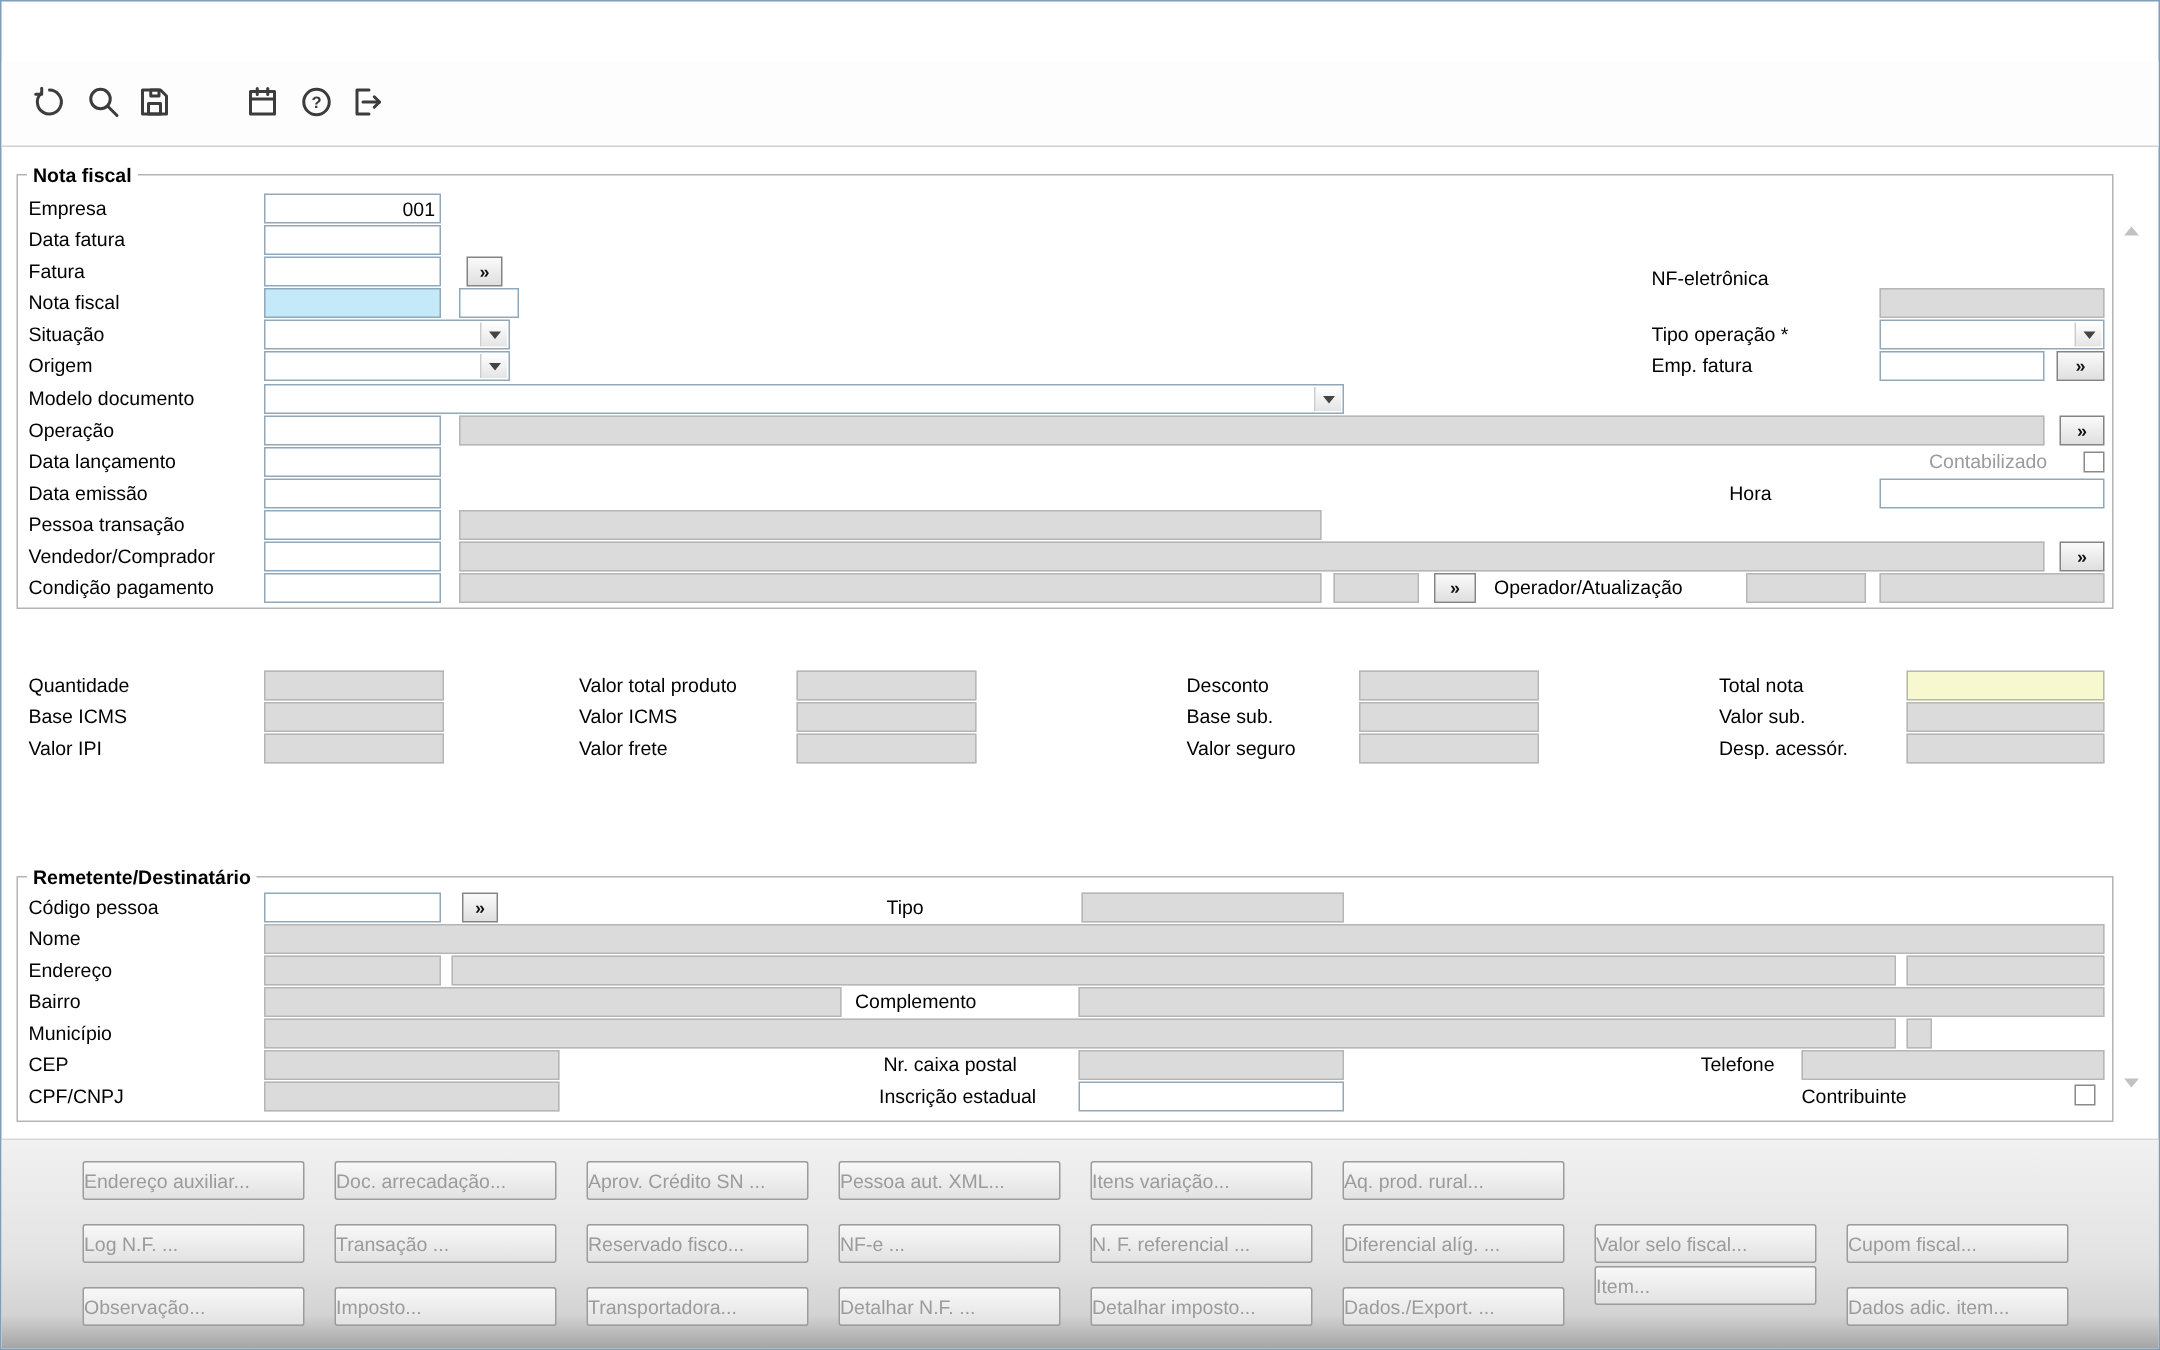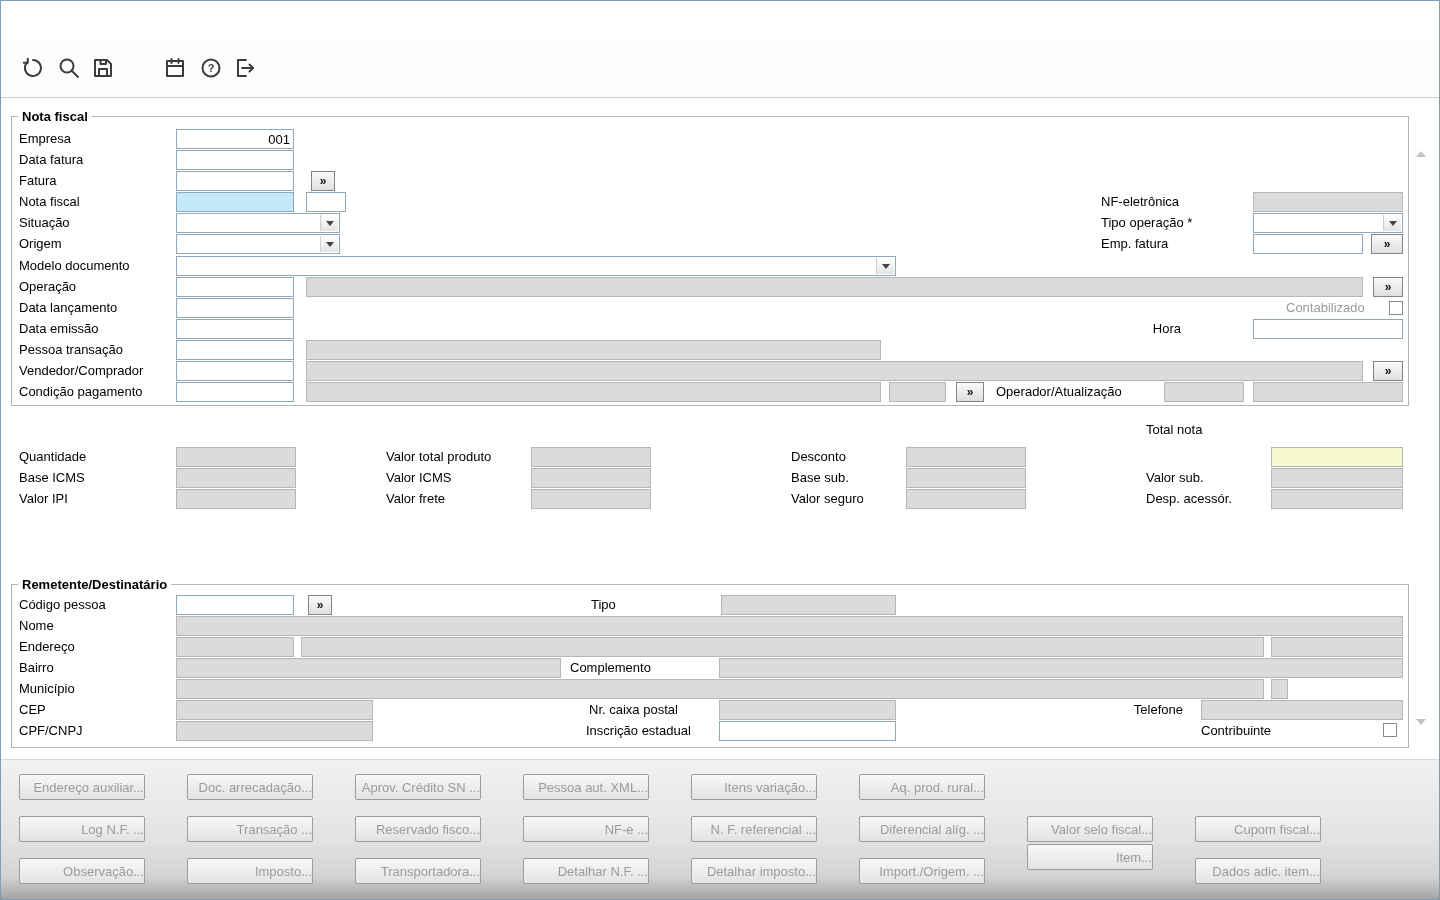--- a/index.html
+++ b/index.html
@@ -38,22 +38,22 @@
   .tri-d{width:0;height:0;border-left:4px solid transparent;border-right:4px solid transparent;border-top:5px solid #444;}
   .lookup{position:absolute;height:20px;box-sizing:border-box;border:1px solid #848484;background:linear-gradient(#fafafa,#dfdfdf);font-size:12px;font-weight:bold;color:#111;text-align:center;line-height:17px;padding:0;font-family:inherit;}
   .chk{position:absolute;width:14px;height:14px;box-sizing:border-box;border:1px solid #8a8a8a;background:#fff;}
   .sarrow{position:absolute;left:1415px;}
   .tri-up{width:0;height:0;border-left:5px solid transparent;border-right:5px solid transparent;border-bottom:6px solid #c2c2c2;}
   .tri-dn{width:0;height:0;border-left:5px solid transparent;border-right:5px solid transparent;border-top:6px solid #c2c2c2;}
 
   
   .bottom{position:absolute;left:0;top:758px;width:1440px;height:142px;
     background:linear-gradient(#f1f1f1,#e3e3e3 55%,#d3d3d3 82%,#9e9e9e);border-top:1px solid #d8d8d8;}
-  .abtn{position:absolute;width:126px;height:26px;box-sizing:border-box;border:1px solid #9c9c9c;border-radius:2px;
-    background:linear-gradient(#f8f8f8,#e2e2e2);font-family:inherit;font-size:13px;color:#9b9b9b;text-align:right;padding:0;white-space:nowrap;overflow:hidden;}
+  .abtn{position:absolute;width:148px;height:26px;box-sizing:border-box;border:1px solid #9c9c9c;border-radius:2px;
+    background:linear-gradient(#f8f8f8,#e2e2e2);font-family:inherit;font-size:13px;color:#9b9b9b;text-align:left;padding:0;white-space:nowrap;overflow:hidden;margin-left:36px;}
 </style>
 </head>
 <body>
 
 <div id="app">
 
 
   <div class="toolbar">
     <button class="tbtn" style="left:14px">
       <svg class="icon" width="24" height="24" viewBox="0 0 24 24">
@@ -107,21 +107,21 @@
   <span class="lbl" style="left:18px;top:151px">Data fatura</span>
   <input class="inp" style="left: 175px; top: 149px; width: 118px;">
 
   <span class="lbl" style="left:18px;top:172px">Fatura</span>
   <input class="inp" style="left: 175px; top: 170px; width: 118px;">
   <button class="lookup" style="left:310px;top:170px;width:24px">»</button>
 
   <span class="lbl" style="left:18px;top:193px">Nota fiscal</span>
   <input class="inp hl" style="left: 175px; top: 191px; width: 118px;">
   <input class="inp" style="left: 305px; top: 191px; width: 40px;">
-  <span class="lbl" style="left:1100px;top:193px">NF-eletrônica</span>
+  <span class="lbl" style="left:1100px;top:177px">NF-eletrônica</span>
   <div class="ro" style="left:1252px;top:191px;width:150px"></div>
 
   <span class="lbl" style="left:18px;top:214px">Situação</span>
   <div class="dd" style="left:175px;top:212px;width:164px">
     <span class="arr">
         <span class="tri-d"></span>
       </span>
   </div>
   <span class="lbl" style="left:1100px;top:214px">Tipo operação *</span>
   <div class="dd" style="left:1252px;top:212px;width:150px">
@@ -195,21 +195,21 @@
   <span class="lbl" style="left:385px;top:490px">Valor frete</span>
   <div class="ro" style="left:530px;top:488px;width:120px"></div>
 
   <span class="lbl" style="left:790px;top:448px">Desconto</span>
   <div class="ro" style="left:905px;top:446px;width:120px"></div>
   <span class="lbl" style="left:790px;top:469px">Base sub.</span>
   <div class="ro" style="left:905px;top:467px;width:120px"></div>
   <span class="lbl" style="left:790px;top:490px">Valor seguro</span>
   <div class="ro" style="left:905px;top:488px;width:120px"></div>
 
-  <span class="lbl" style="left:1145px;top:421px">Total nota</span>
+  <span class="lbl" style="left:1145px;top:448px">Total nota</span>
   <div class="ro total" style="left:1270px;top:446px;width:132px"></div>
   <span class="lbl" style="left:1145px;top:469px">Valor sub.</span>
   <div class="ro" style="left:1270px;top:467px;width:132px"></div>
   <span class="lbl" style="left:1145px;top:490px">Desp. acessór.</span>
   <div class="ro" style="left:1270px;top:488px;width:132px"></div>
 
   <div class="grp" style="left:10px;top:583px;width:1396px;height:162px">
     <span class="legend">Remetente/Destinatário</span>
   </div>
 
@@ -268,18 +268,18 @@
     <button class="abtn" style="left:690px;top:56px">N. F. referencial ...</button>
     <button class="abtn" style="left:858px;top:56px">Diferencial alíg. ...</button>
     <button class="abtn" style="left:1026px;top:56px">Valor selo fiscal...</button>
     <button class="abtn" style="left:1194px;top:56px">Cupom fiscal...</button>
 
     <button class="abtn" style="left:18px;top:98px">Observação...</button>
     <button class="abtn" style="left:186px;top:98px">Imposto...</button>
     <button class="abtn" style="left:354px;top:98px">Transportadora...</button>
     <button class="abtn" style="left:522px;top:98px">Detalhar N.F. ...</button>
     <button class="abtn" style="left:690px;top:98px">Detalhar imposto...</button>
-    <button class="abtn" style="left:858px;top:98px">Import./Origem. ...</button>
+    <button class="abtn" style="left:858px;top:98px">Dados./Export. ...</button>
     <button class="abtn" style="left:1026px;top:84px">Item...</button>
     <button class="abtn" style="left:1194px;top:98px">Dados adic. item...</button>
   </div>
 
 </div>
 
 </body></html>

